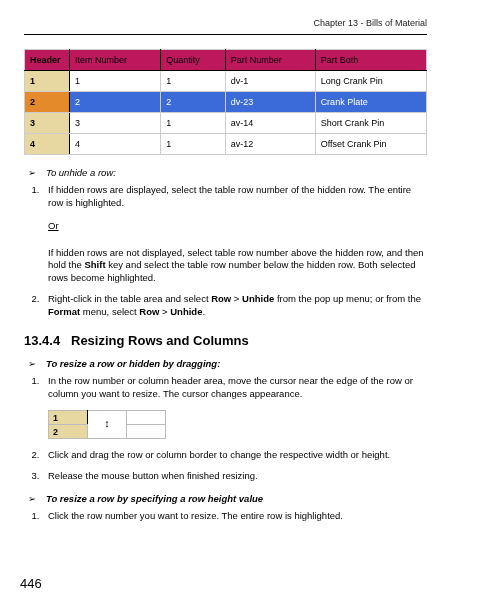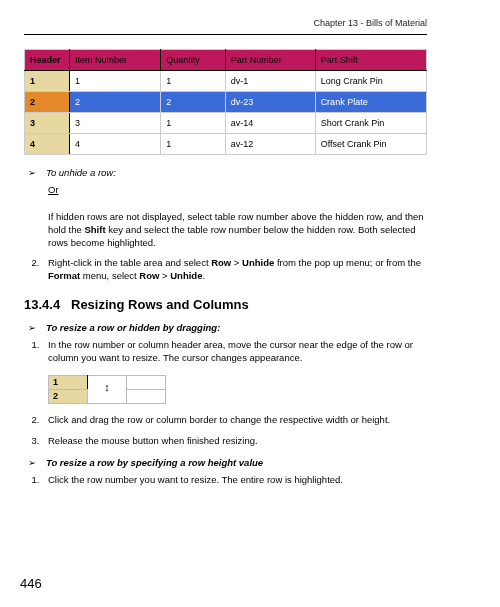--- a/index.html
+++ b/index.html
@@ -129,21 +129,21 @@
   <hr class="rule">
 
 
   <table class="bom-table">
     <thead>
       <tr>
         <th class="hdrcell">Header</th>
         <th>Item Number</th>
         <th>Quantity</th>
         <th>Part Number</th>
-        <th>Part Shift</th>
+        <th>Part Both</th>
       </tr>
     </thead>
     <tbody>
       <tr>
         <td class="rownum">1</td>
         <td>1</td>
         <td>1</td>
         <td>dv-1</td>
         <td>Long Crank Pin</td>
       </tr>
@@ -169,20 +169,25 @@
         <td>Offset Crank Pin</td>
       </tr>
     </tbody>
   </table>
 
   <div class="arrow-item">
     <span class="arrow">➢</span>
     <span>To unhide a row:</span>
   </div>
 
+  <ol class="numlist">
+    <li>
+      <span>If hidden rows are displayed, select the table row number of the hidden row. The entire row is highlighted.</span>
+    </li>
+  </ol>
   <div class="orline">Or</div>
   <p class="indpara">
     <span>If hidden rows are not displayed, select table row number above the hidden row, and then hold the </span><b>Shift</b><span> key and select the table row number below the hidden row. Both selected rows become highlighted.</span>
   </p>
   <ol class="numlist" start="2">
     <li>
       <span>Right-click in the table area and select </span><b>Row</b><span> &gt; </span><b>Unhide</b><span> from the pop up menu; or from the </span><b>Format</b><span> menu, select </span><b>Row</b><span> &gt; </span><b>Unhide</b><span>.</span>
     </li>
   </ol>
 

